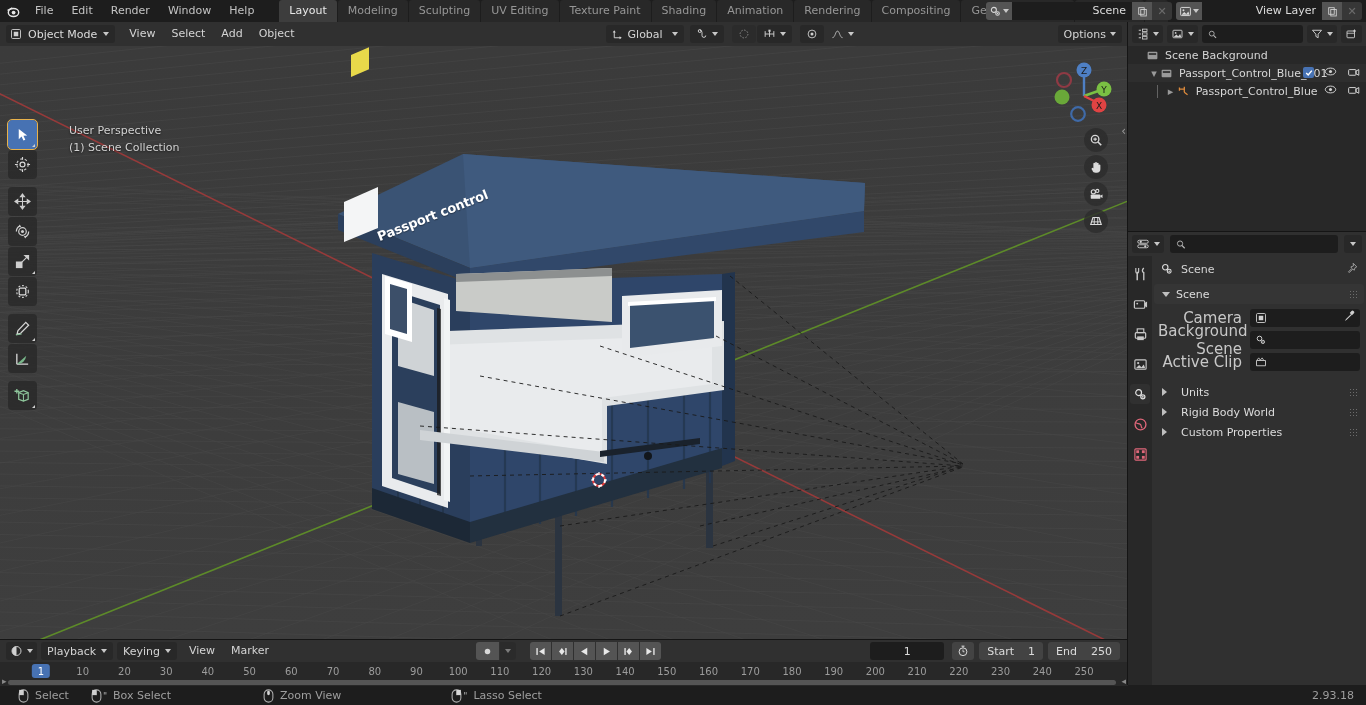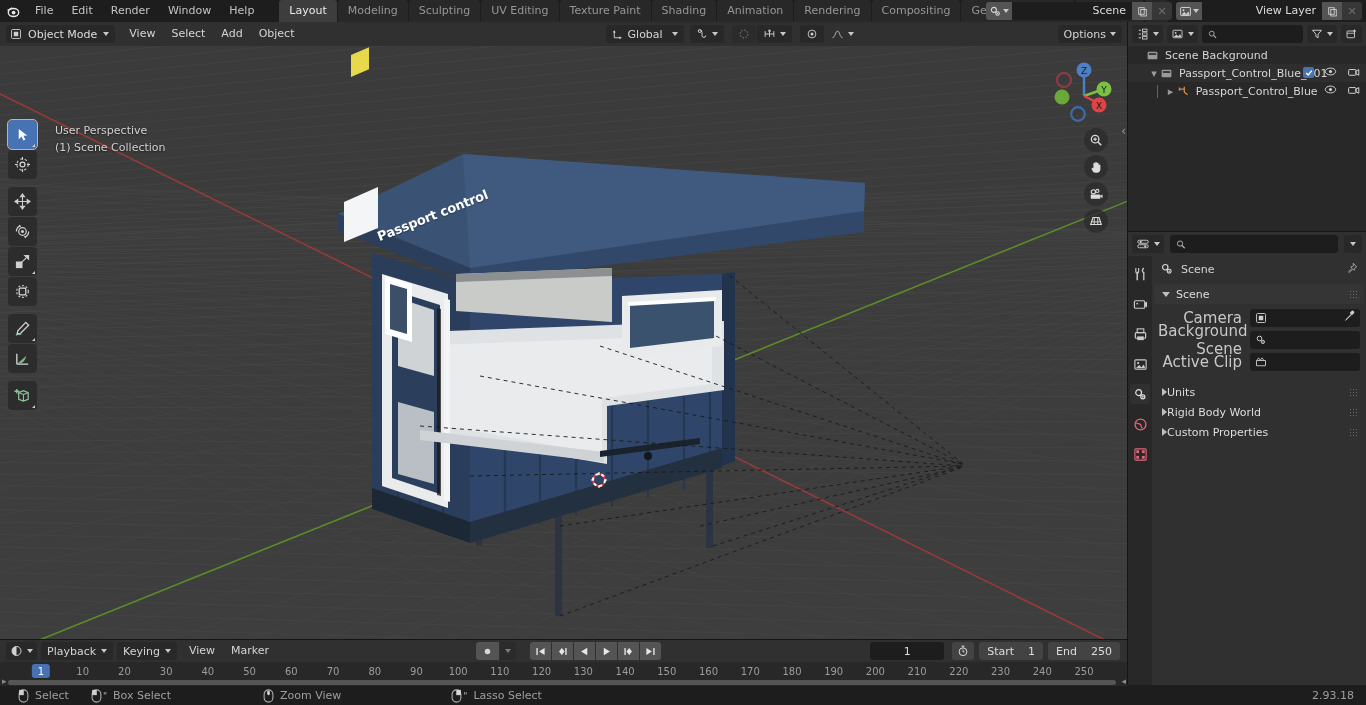--- a/index.html
+++ b/index.html
@@ -68,21 +68,21 @@
     background:#282828; border-radius:3px; min-width:96px; font-size:11px; color:#dcdcdc;
   }
   .menu-flat{ padding:0 8px; height:18px; line-height:18px; font-size:11px; color:#d4d4d4; cursor:default; border-radius:3px;}
 
   
   .viewport{
     position:absolute; left:0; top:46px; width:1128px; height:594px;
     background:#3c3c3c; overflow:hidden;
   }
   .grid-svg{ position:absolute; left:0; top:0; }
-  .vp-text{ position:absolute; left:55px; top:76px; font-size:11px; color:#d2d2d2; line-height:17px; text-shadow:0 1px 2px #00000099;}
+  .vp-text{ position:absolute; left:69px; top:76px; font-size:11px; color:#d2d2d2; line-height:17px; text-shadow:0 1px 2px #00000099;}
   .vp-text div{ white-space:nowrap; }
 
   
   .toolbar{
     position:absolute; left:8px; top:74px; width:29px;
     display:flex; flex-direction:column; gap:1px;
   }
   .tool{
     width:29px; height:29px; background:#282828cc; border-radius:4px;
     display:flex; align-items:center; justify-content:center; cursor:default;
@@ -152,21 +152,21 @@
     background-image:radial-gradient(#777 0.8px, transparent 0.9px);
     background-size:3px 3px; opacity:.85;}
   .prow{ display:flex; align-items:center; height:19px; margin:0 6px 3px 6px; }
   .plabel{ width:92px; text-align:right; padding-right:8px; font-size:15px; color:#c8c8c8; }
   .pfield{
     flex:1; height:18px; background:#1d1d1d; border-radius:3px; display:flex; align-items:center;
     padding:0 5px; gap:6px; position:relative;
   }
   .pfield .eye{ position:absolute; right:5px; }
   .panel-row{
-    display:flex; align-items:center; gap:0; height:20px; padding:0 8px; font-size:11px; color:#dcdcdc;
+    display:flex; align-items:center; gap:14px; height:20px; padding:0 8px; font-size:11px; color:#dcdcdc;
     margin:0 2px; position:relative; cursor:default;
   }
   .cbox{ width:11px;height:11px;background:#4772b3;border-radius:2px;display:flex;align-items:center;justify-content:center;}
 
   
   .timeline{
     position:absolute; left:0; top:640px; width:1128px; height:46px; background:#282828;
   }
   .tl-header{
     height:22px; background:#303030; display:flex; align-items:center; padding:0 6px; gap:4px;

